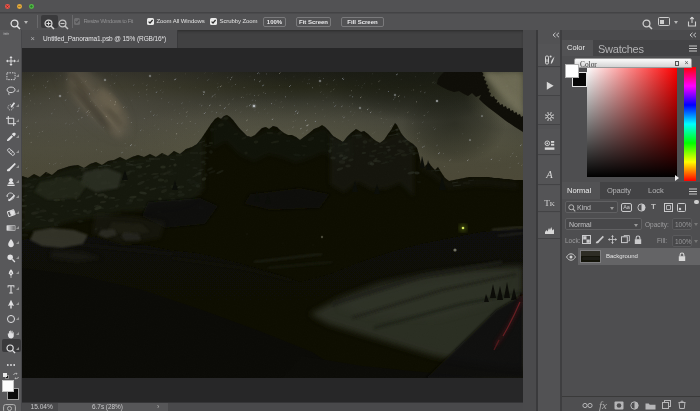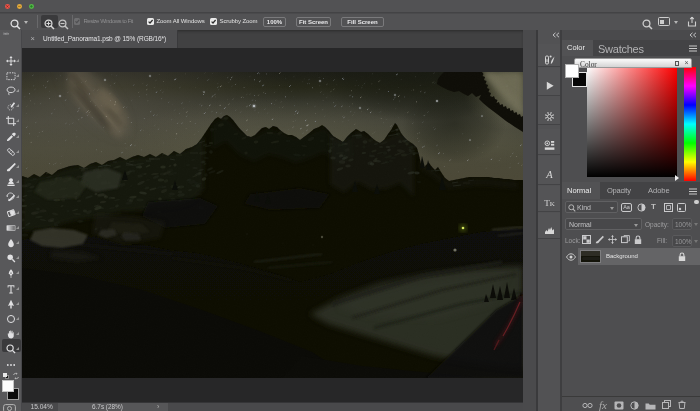--- a/index.html
+++ b/index.html
@@ -1197,21 +1197,21 @@
   </div>
   <div class="abs" style="left:10px;top:32px;width:15px;height:15px;background:#060606;border:1.5px solid #e4e4e4"></div>
   <div class="abs" style="left:3px;top:24px;width:14px;height:14px;background:#fff;border:1px solid #b0b0b0"></div>
 </div>
 
 <div class="abs" style="left:562px;top:182px;width:138px;height:229px;background:#4e4e50">
   <div class="abs" style="left:0;top:0;width:138px;height:17px;background:#434345"></div>
   <div class="abs" style="left:0;top:0;width:38px;height:17px;background:#525254"></div>
   <div class="lbl" style="left:5px;top:4px;font-size:7.5px;color:#ececec">Normal</div>
   <div class="lbl" style="left:45px;top:4px;font-size:7.5px;letter-spacing:-0.25px;color:#b2b2b4">Opacity</div>
-  <div class="lbl" style="left:86px;top:4px;font-size:7.5px;color:#b2b2b4">Adobe</div>
+  <div class="lbl" style="left:86px;top:4px;font-size:7.5px;color:#b2b2b4">Lock</div>
   <svg class="abs" style="left:127px;top:5.5px" width="8" height="7" viewBox="0 0 8 7">
       <path d="M0 1h8M0 3.5h8M0 6h8" stroke="#c9c9c9" stroke-width="1.1"></path>
     </svg>
 
   <div class="abs" style="left:3px;top:19px;width:53px;height:12px;background:#48484a;border:1px solid #606062;border-radius:2px">
     <svg class="abs" style="left:2px;top:1.5px" width="8" height="8" viewBox="0 0 11 11">
         <circle cx="4.5" cy="4.5" r="3.4" fill="none" stroke="#bababa" stroke-width="1.3"></circle>
         <path d="M7 7L10 10" stroke="#bababa" stroke-width="1.5"></path>
       </svg>
     <div class="abs" style="left:11px;top:1.5px;font-size:7px;color:#c2c2c4">Kind</div>

